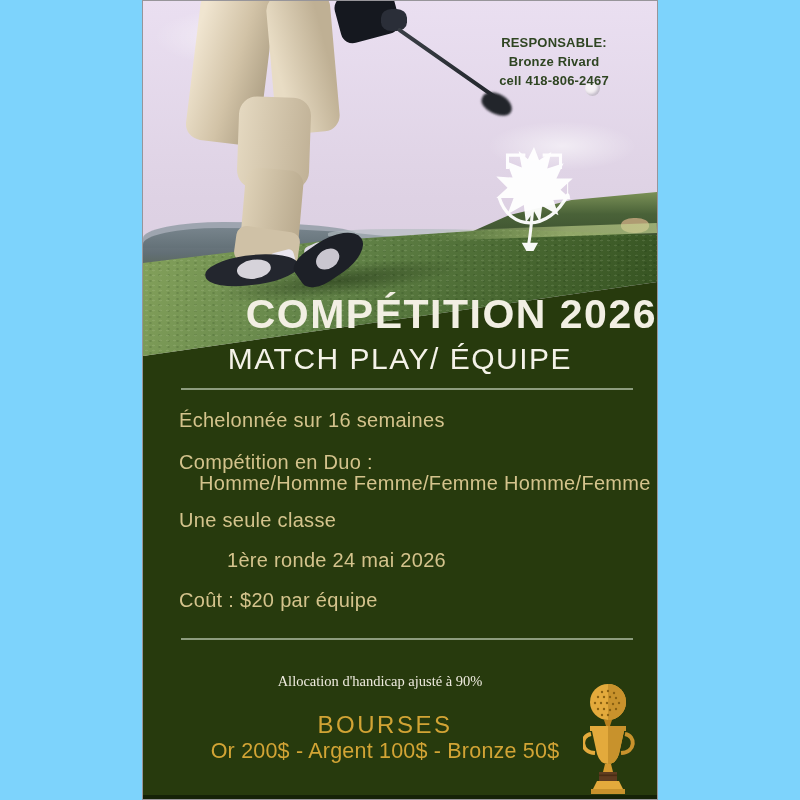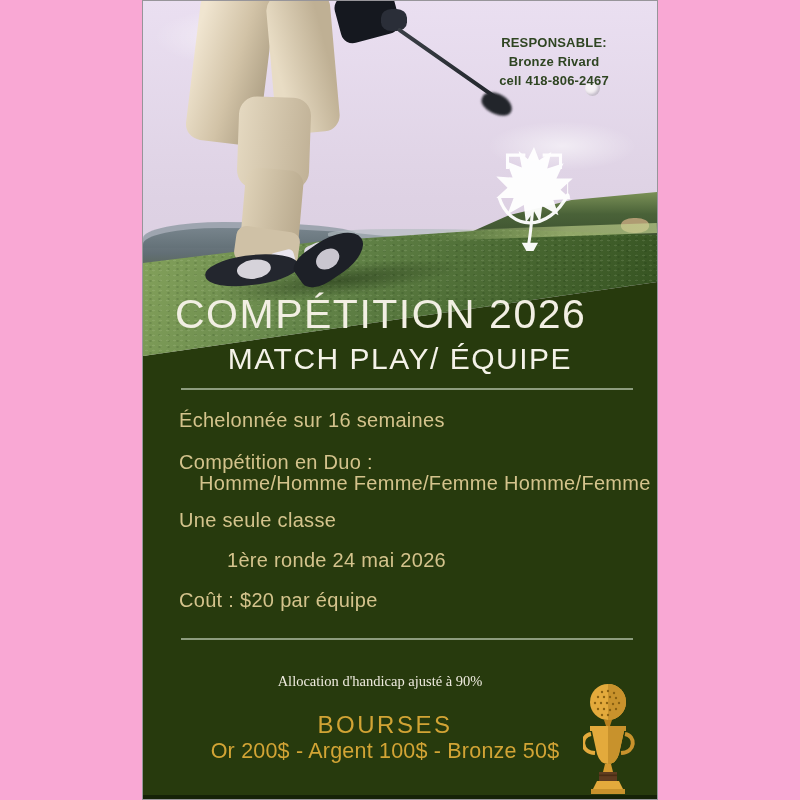--- a/index.html
+++ b/index.html
@@ -1,16 +1,16 @@
 <!DOCTYPE html>
 <html><head>
 <meta charset="utf-8">
 <style>
   html,body{margin:0;padding:0;width:800px;height:800px;background:#ffffff;overflow:hidden;}
-  .canvas{position:relative;width:800px;height:800px;background:#f9a8d4;font-family:"Liberation Sans",sans-serif;}
+  .canvas{position:relative;width:800px;height:800px;background:#7dd3fc;font-family:"Liberation Sans",sans-serif;}
   .poster{position:absolute;left:142px;top:0;width:516px;height:800px;box-sizing:border-box;
           background:#273a0d;border:1px solid #97959a;overflow:hidden;}
   .poster::after{content:'';position:absolute;left:0;right:0;bottom:0;height:4px;background:rgba(10,18,3,.6);}
 
   
   .photo{position:absolute;left:0;top:0;width:514px;height:358px;overflow:hidden;
          clip-path:polygon(0 0,100% 0,100% 281px,0 355px);
          background:linear-gradient(180deg,#eadff1 0%,#ded2e4 55%,#d7ccdd 100%);}
   .cloud{position:absolute;border-radius:50%;background:radial-gradient(ellipse,rgba(255,255,255,.55),rgba(255,255,255,0) 70%);}
   .cloud.c1{left:10px;top:6px;width:180px;height:60px;}
@@ -65,22 +65,22 @@
   .clubhead{position:absolute;left:338px;top:93px;width:32px;height:20px;border-radius:50% 60% 50% 50%;
          transform:rotate(25deg);background:#22252b;filter:blur(1.2px);}
   .golfball{position:absolute;left:442px;top:80px;width:15px;height:15px;border-radius:50%;background:#f6f2f5;
          box-shadow:inset -2px -2px 3px rgba(160,150,170,.6);}
 
   .contact{position:absolute;right:28px;top:32px;width:150px;text-align:center;color:#2f4522;
            font-weight:bold;font-size:13px;line-height:19px;letter-spacing:.2px;}
   .logo{position:absolute;left:344px;top:146px;width:94px;height:106px;opacity:.96;}
 
   
-  .title{position:absolute;left:0;right:0;top:290px;text-align:left;color:#f2efe3;
-         font-size:41px;font-weight:400;letter-spacing:1.5px;white-space:nowrap;padding-left:32px;}
+  .title{position:absolute;left:0;right:0;top:290px;text-align:right;color:#f2efe3;
+         font-size:41px;font-weight:700;letter-spacing:1.5px;white-space:nowrap;}
   .subtitle{position:absolute;left:0;right:0;top:341px;text-align:center;color:#f4f2e8;
          font-size:30px;font-weight:300;letter-spacing:1.5px;white-space:nowrap;}
   .divider{position:absolute;left:38px;width:452px;height:2px;background:#8d9c7e;}
   .div1{top:387px;} .div2{top:637px;}
   .dline{position:absolute;left:36px;color:#d4c38c;font-size:20px;font-weight:300;letter-spacing:.3px;white-space:nowrap;}
   .dl0{top:408px;} .dl1{top:450px;} .dl2{top:471px;left:56px;} .dl3{top:508px;} .dl4{top:548px;margin-left:48px;} .dl5{top:588px;}
   .note{position:absolute;left:0;right:40px;top:672px;text-align:center;color:#efebdf;
         font-family:"Liberation Serif",serif;font-size:14.5px;}
   .bourses{position:absolute;left:0;right:30px;top:710px;text-align:center;color:#d2a435;
         font-size:24px;font-weight:300;letter-spacing:2.5px;}

